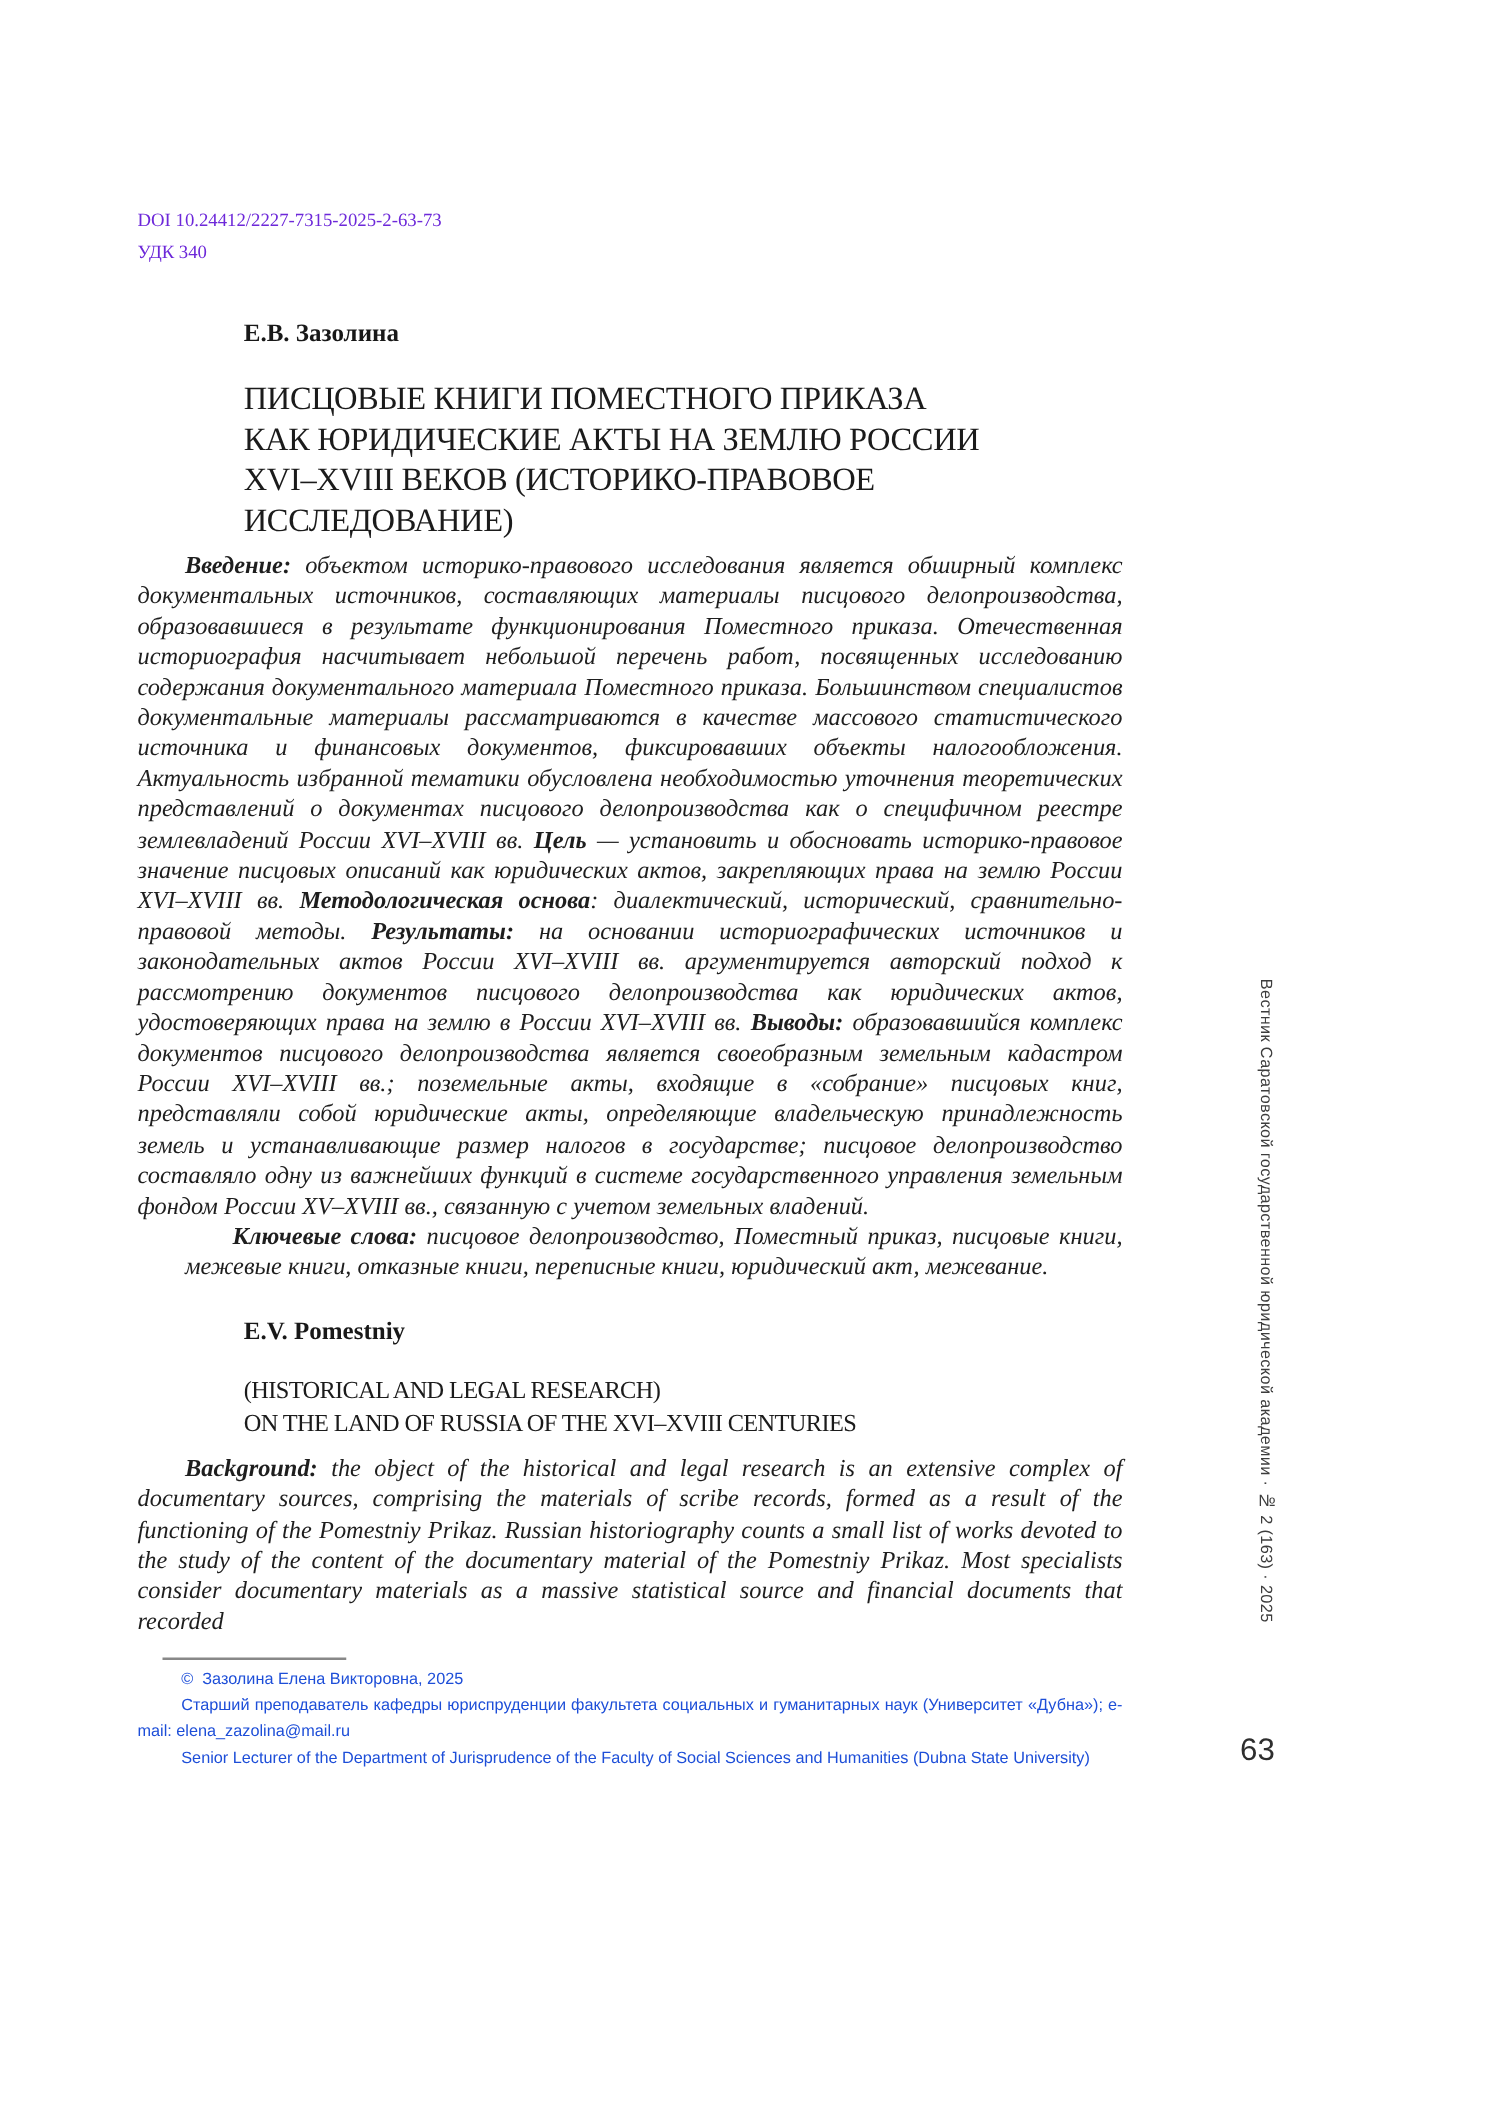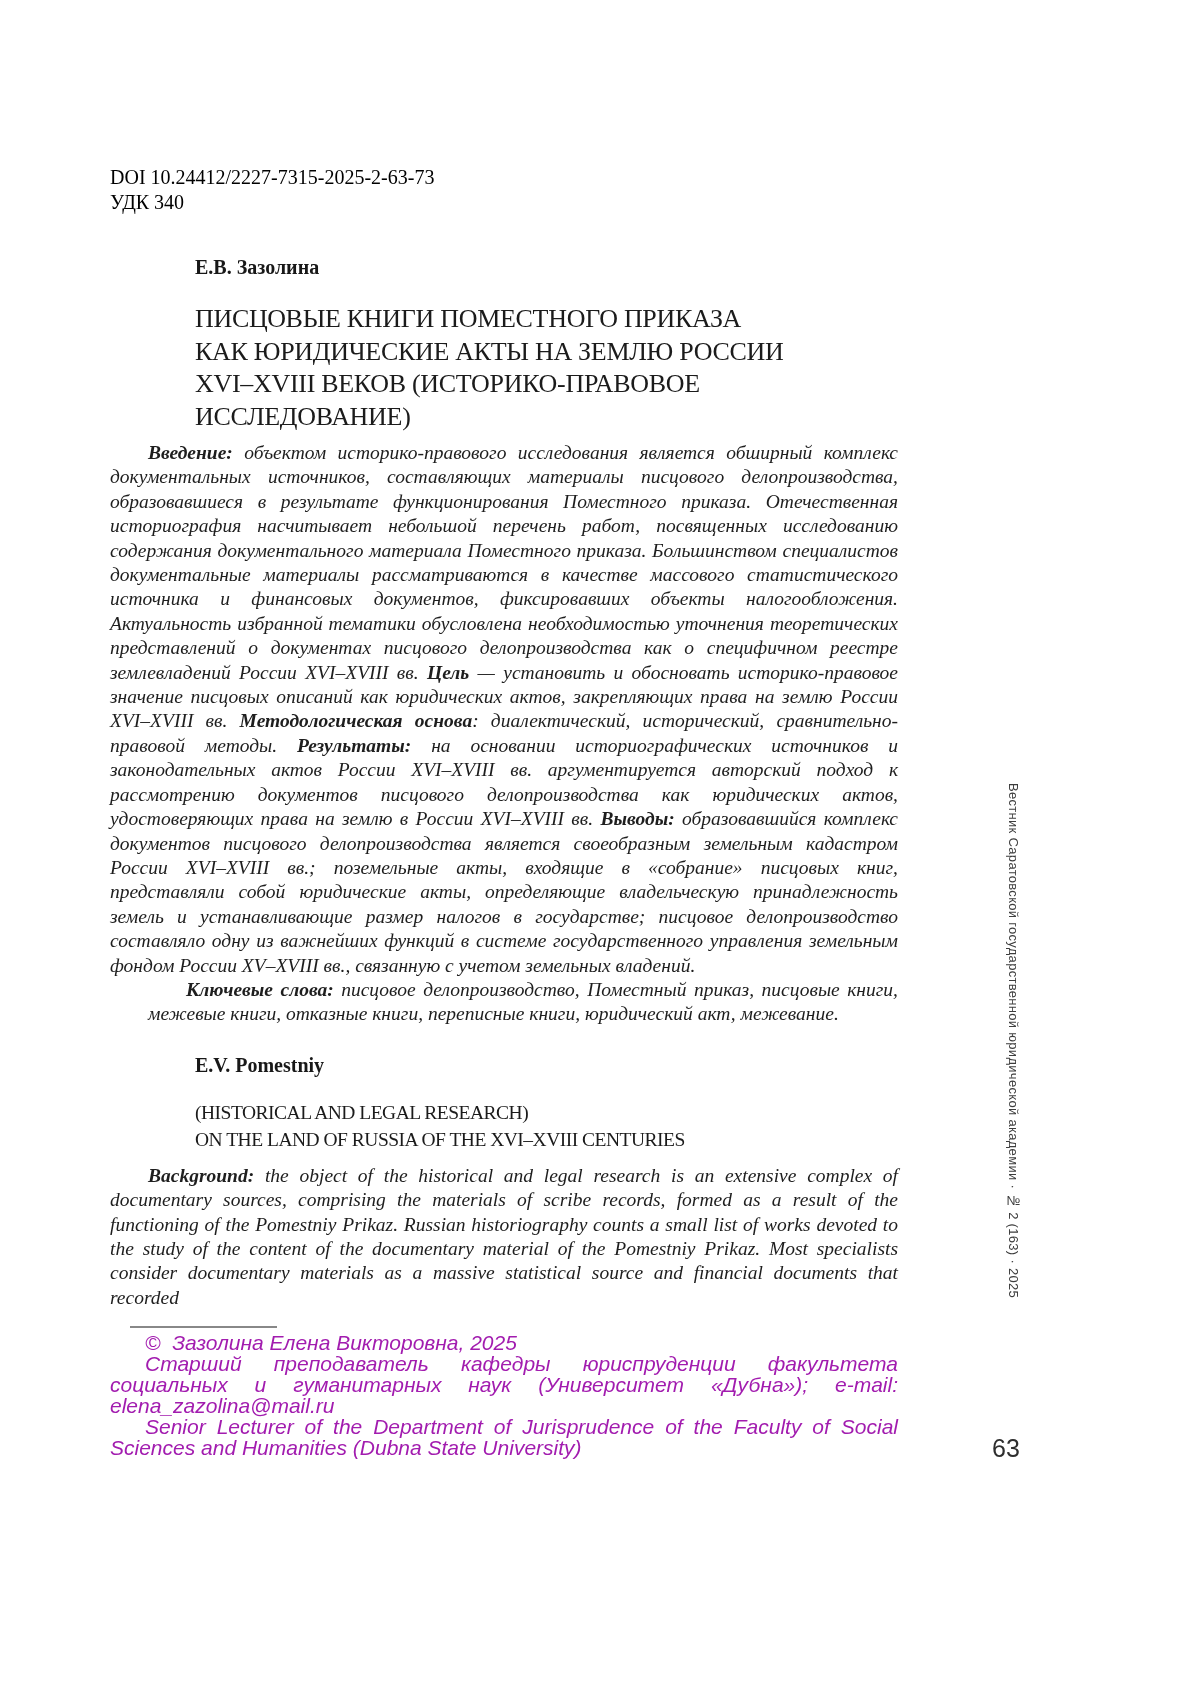--- a/index.html
+++ b/index.html
@@ -20,23 +20,23 @@
     inset: 0;
     background: #ffffff;
   }
   .content {
     position: absolute;
     left: 110px;
     top: 165px;
     width: 788px;
   }
   .meta-line {
-    font-size: 20px;
+    font-size: 15px;
     line-height: 25px;
-    color: #000000;
+    color: #6d28d9;
   }
   .author {
     margin-top: 40px;
     padding-left: 85px;
     font-size: 20px;
     font-weight: 700;
     line-height: 24px;
     color: #181818;
   }
   .title-ru {
@@ -73,45 +73,44 @@
   .abstract-en { margin-top: 10px; }
   .footnote-rule {
     margin: 16px 0 0 20px;
     width: 147px;
     height: 0;
     border-top: 2px solid #888888;
   }
   .footnotes {
     margin-top: 4px;
     font-family: "Liberation Sans", "DejaVu Sans", sans-serif;
-    font-size: 21px;
+    font-size: 13px;
     line-height: 21px;
-    color: #a21caf;
-    font-style: italic;
+    color: #1d4ed8;
   }
   .footnotes p {
     margin: 0;
     text-indent: 35px;
     text-align: justify;
   }
   .sidebar-vertical {
     position: absolute;
     left: 1006px;
     top: 783px;
     writing-mode: vertical-rl;
     font-family: "Liberation Sans", "DejaVu Sans", sans-serif;
     font-size: 13px;
     letter-spacing: 0.3px;
     color: #3d3d3d;
     white-space: nowrap;
   }
   .page-number {
     position: absolute;
     left: 992px;
-    top: 1434px;
+    top: 1386px;
     font-family: "Liberation Sans", "DejaVu Sans", sans-serif;
     font-size: 25px;
     color: #2e2e2e;
   }
 </style>
 </head>
 <body>
 
 <div class="page">
 

